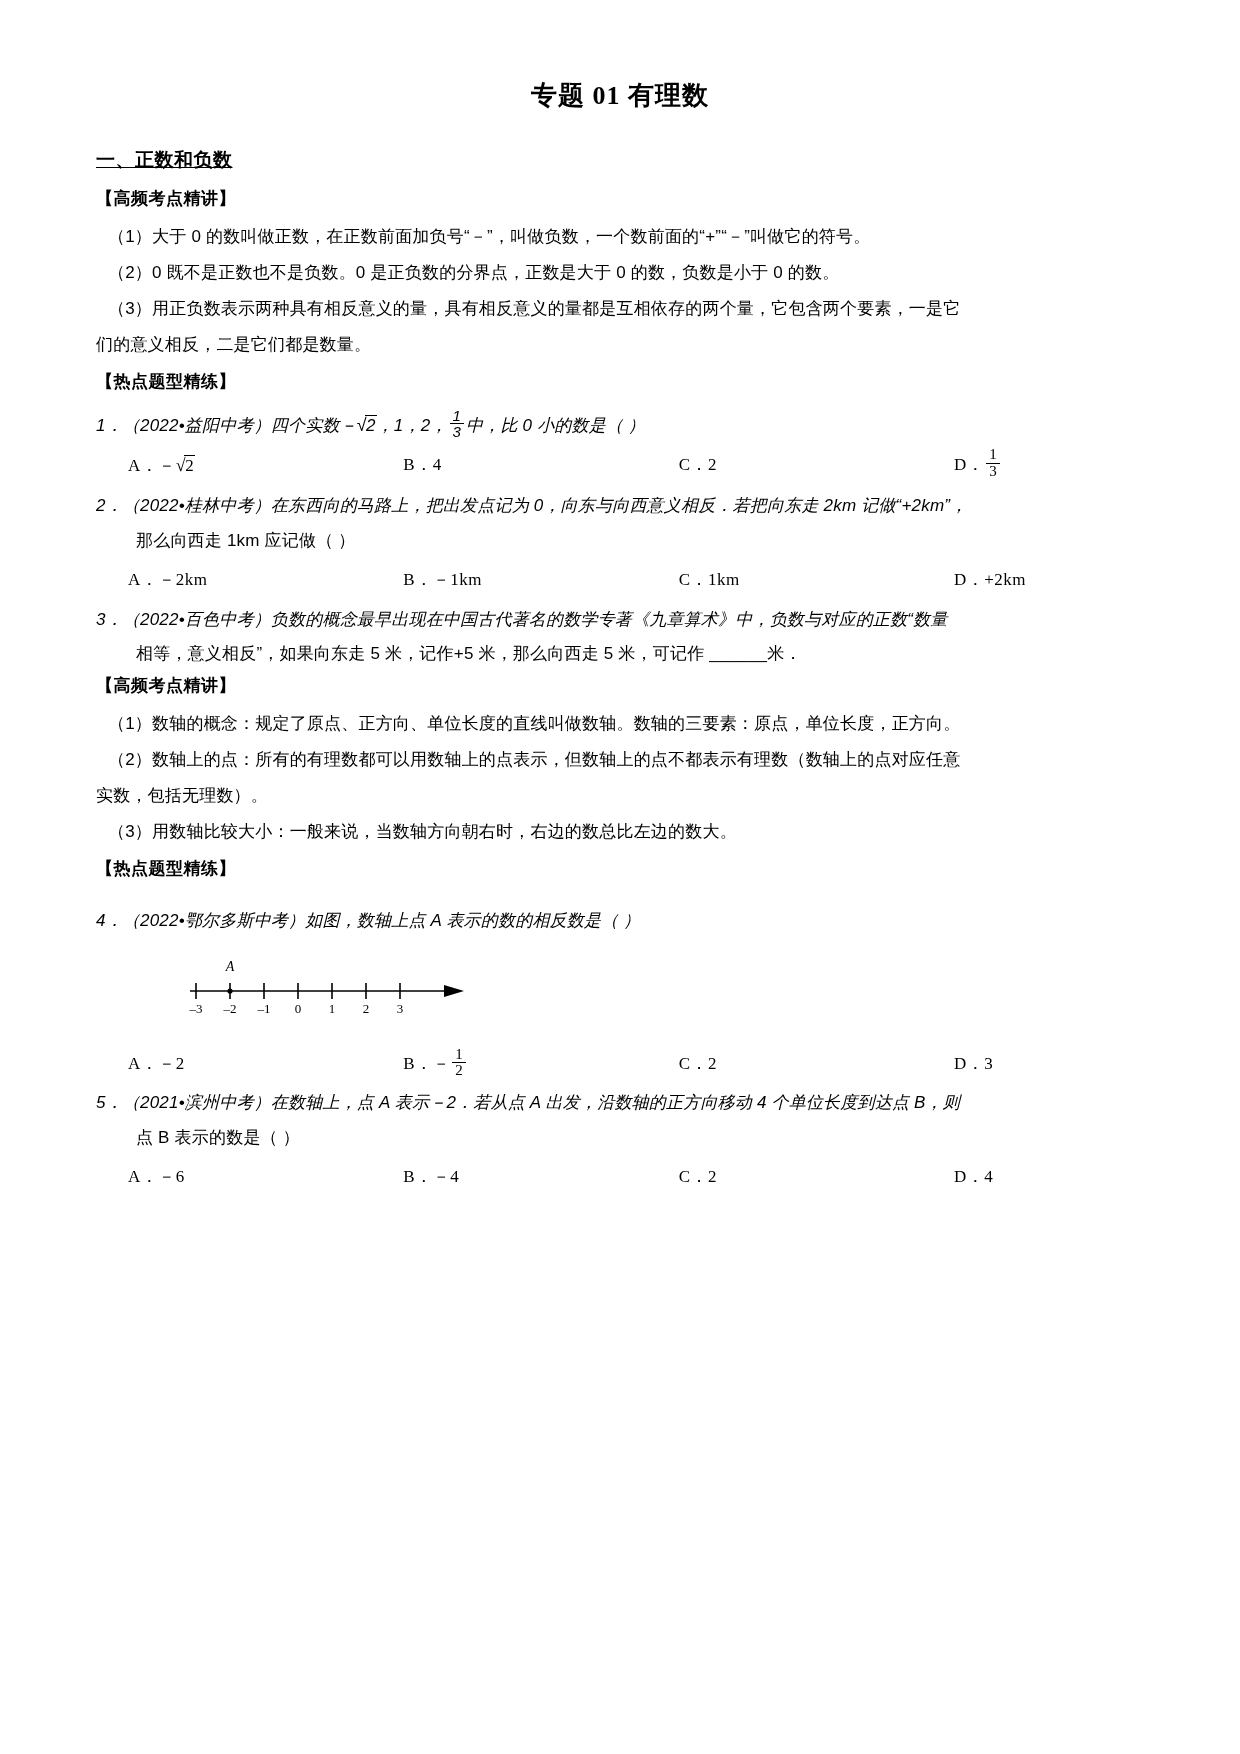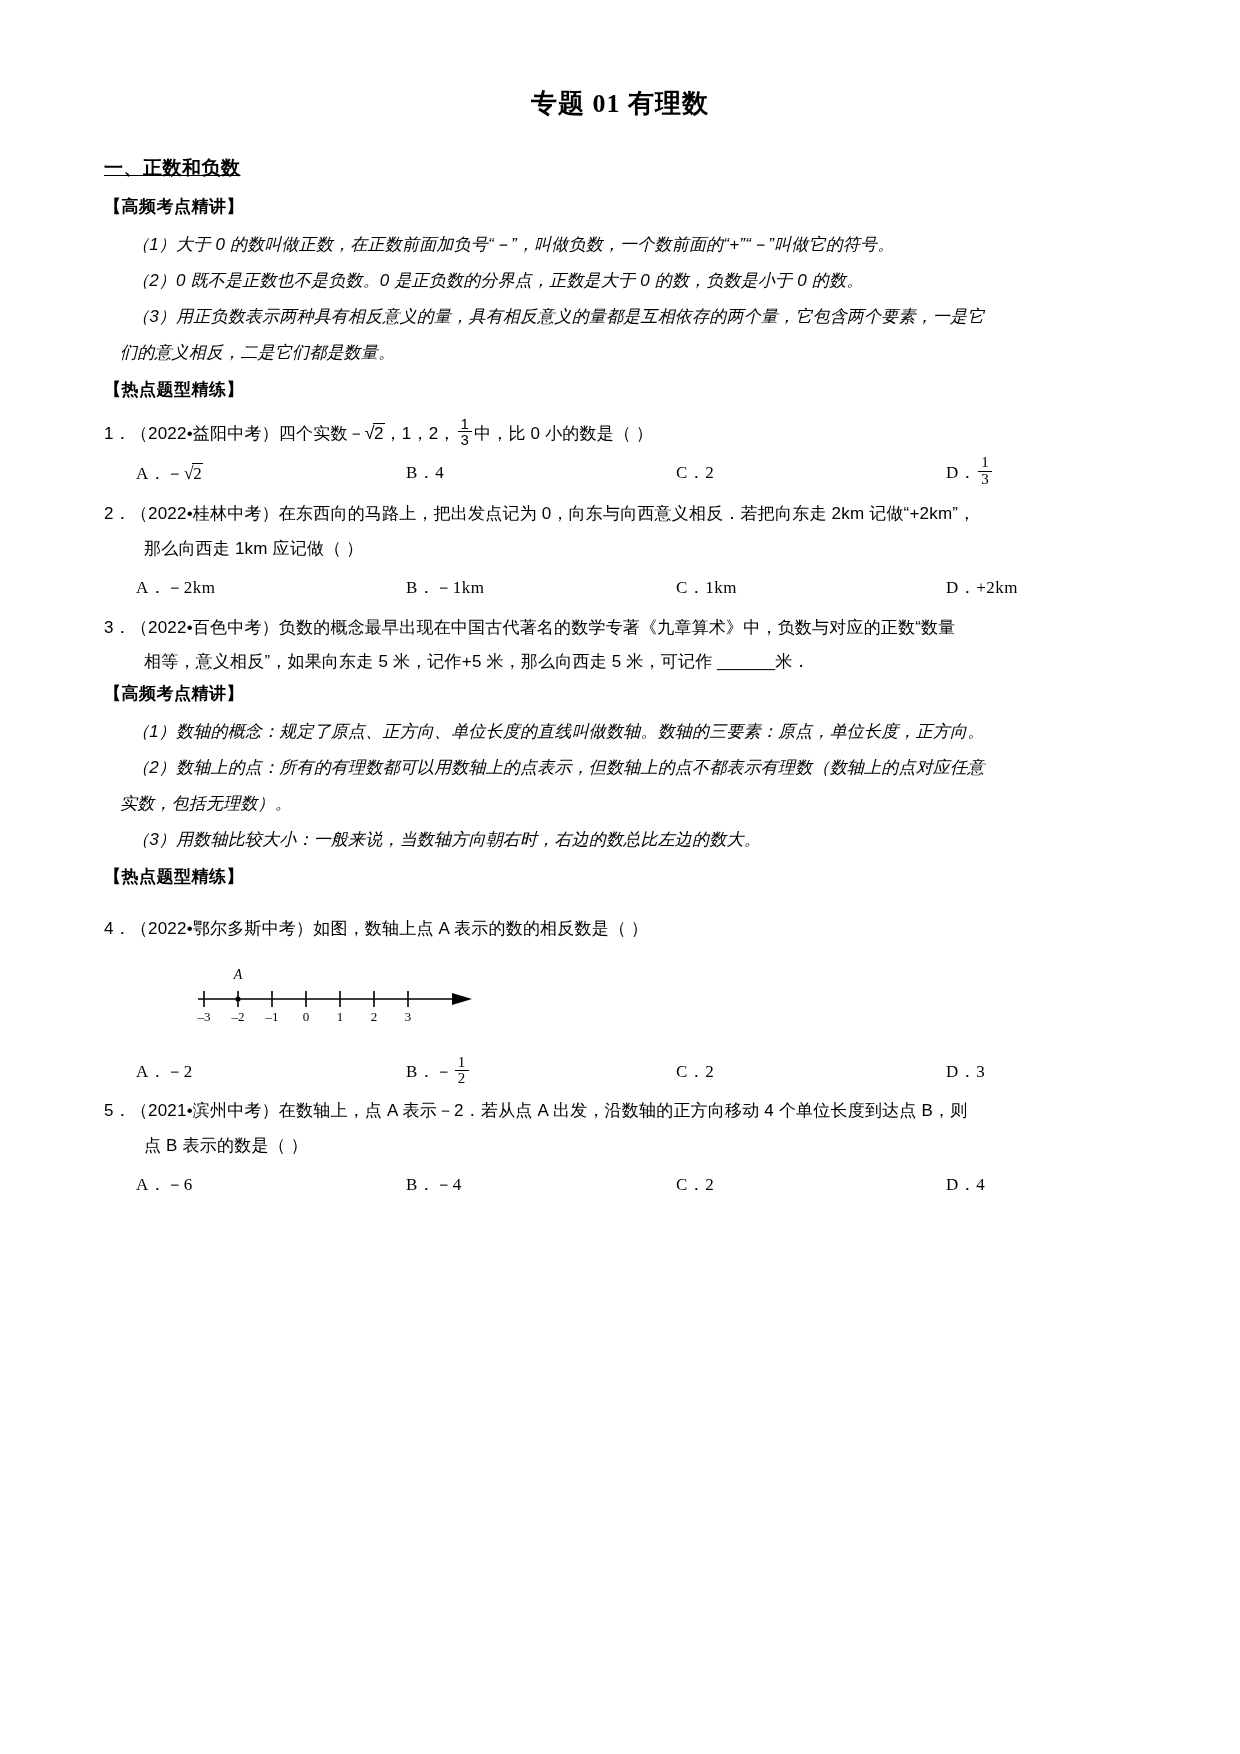--- a/index.html
+++ b/index.html
@@ -7,21 +7,21 @@
     width:1240px; height:1754px;
     font-family:"Liberation Sans","DejaVu Sans",sans-serif;
     color:#000;
     position:relative;
     overflow:hidden;
   }
   .page{
     position:relative;
     width:1240px;
     height:1754px;
-    padding:8px;
+    padding:0;
     box-sizing:border-box;
   }
   .content{
     padding:78px 96px 0 96px;
   }
   h1.doc-title{
     font-size:26px;
     font-weight:bold;
     text-align:center;
     margin:0 0 34px 0;
@@ -37,33 +37,32 @@
   }
   .sub-head{
     font-size:17px;
     font-weight:bold;
     margin:0 0 10px 0;
     letter-spacing:0.5px;
   }
   p.para{
     font-size:17px;
     line-height:2.0;
-    margin:0 0 2px 16px;
+    margin:0 0 2px 0;
     text-indent:0;
     letter-spacing:0.2px;
-    font-style:italic;
   }
   p.para.indent{ padding-left:12px; }
   .q{
     font-size:17px;
     line-height:2.05;
     margin:0 0 2px 0;
     letter-spacing:0.2px;
   }
-  .q-body{ display:block; }
+  .q-body{ display:block;font-style:italic; }
   .q-cont{ display:block; padding-left:40px; }
   .opts{
     display:flex;
     font-size:17px;
     line-height:2.2;
     padding-left:32px;
     margin:0 0 4px 0;
     letter-spacing:0.5px;
     justify-content:space-between;
   }

